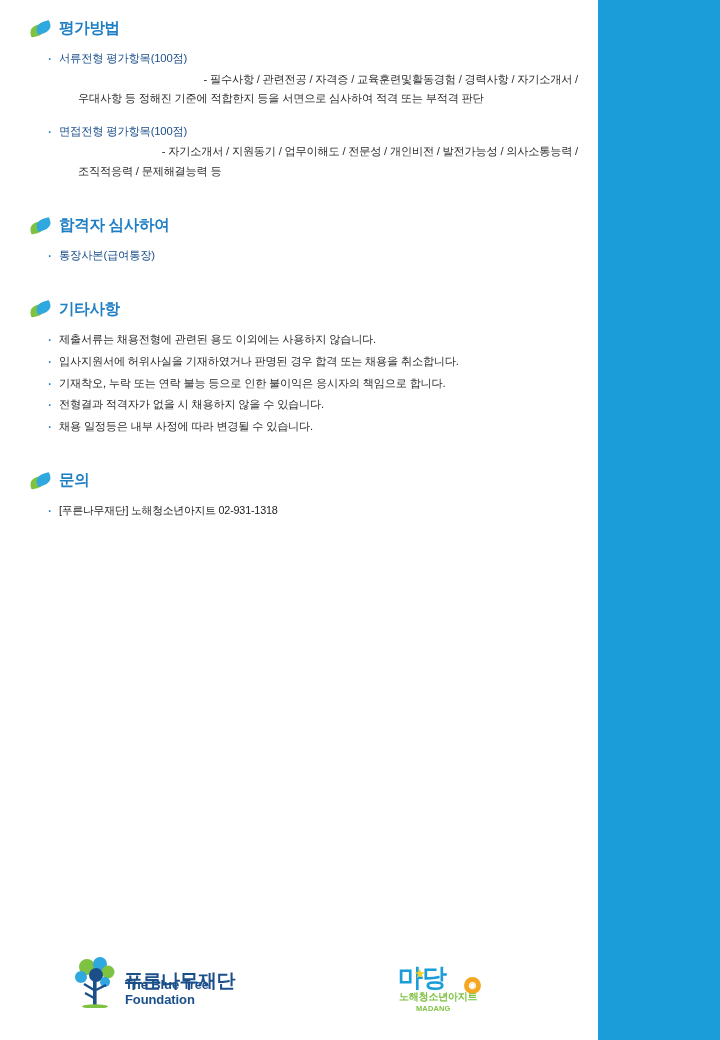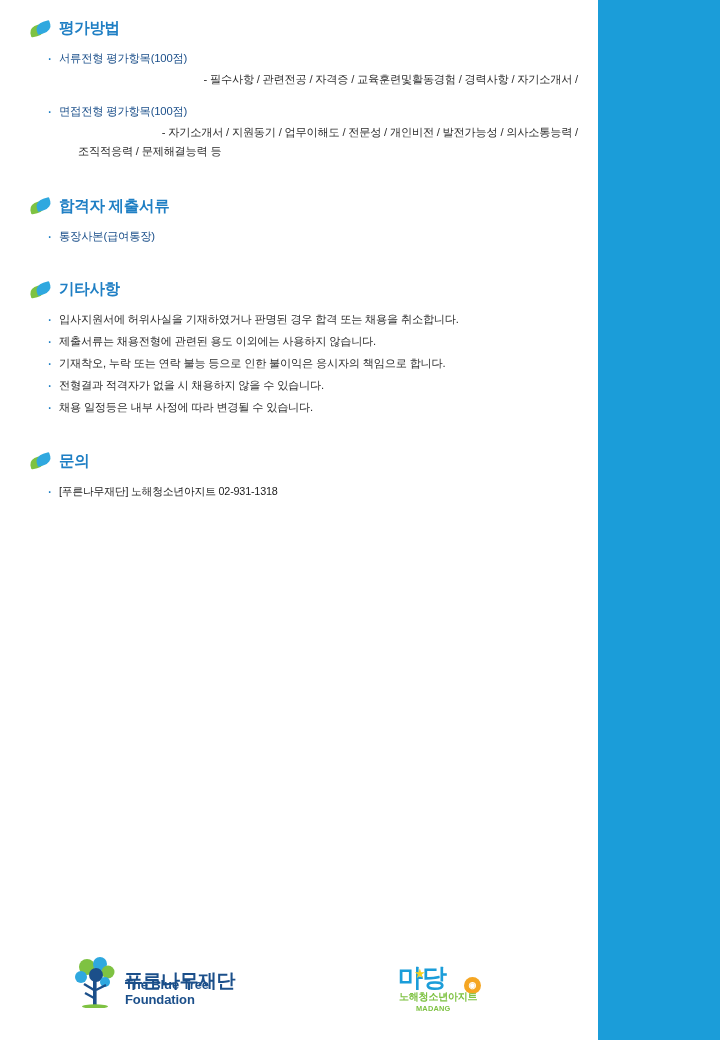--- a/index.html
+++ b/index.html
@@ -212,20 +212,21 @@
           <span class="lf lf1"></span>
             <span class="lf lf2"></span>
         </span>
         <span class="sec-title">평가방법</span>
       </div>
       <ul class="bullets">
         <li class="bullet eval">
           <span>서류전형 평가항목(100점)</span>
           <div class="sub-lines">
             <div class="sub-line dash">- 필수사항 / 관련전공 / 자격증 / 교육훈련및활동경험 / 경력사항 / 자기소개서 /</div>
+            <div class="sub-line cont">우대사항 등 정해진 기준에 적합한지 등을 서면으로 심사하여 적격 또는 부적격 판단</div>
           </div>
         </li>
         <div class="gap-sm"></div>
         <li class="bullet eval">
           <span>면접전형 평가항목(100점)</span>
           <div class="sub-lines">
             <div class="sub-line dash">- 자기소개서 / 지원동기 / 업무이해도 / 전문성 / 개인비전 / 발전가능성 / 의사소통능력 /</div>
             <div class="sub-line cont">조직적응력 / 문제해결능력 등</div>
           </div>
         </li>
@@ -233,42 +234,42 @@
     </div>
 
     <div class="gap-lg"></div>
 
     <div class="section">
       <div class="sec-head">
         <span class="leaf-icon">
           <span class="lf lf1"></span>
             <span class="lf lf2"></span>
         </span>
-        <span class="sec-title">합격자 제출서류</span>
+        <span class="sec-title">합격자 심사하여</span>
       </div>
       <ul class="bullets">
         <li class="bullet eval">
           <span>통장사본(급여통장)</span>
         </li>
       </ul>
     </div>
 
     <div class="gap-lg"></div>
 
     <div class="section">
       <div class="sec-head">
         <span class="leaf-icon">
           <span class="lf lf1"></span>
             <span class="lf lf2"></span>
         </span>
         <span class="sec-title">기타사항</span>
       </div>
       <ul class="bullets">
+        <li class="bullet note">제출서류는 채용전형에 관련된 용도 이외에는 사용하지 않습니다.</li>
         <li class="bullet note">입사지원서에 허위사실을 기재하였거나 판명된 경우 합격 또는 채용을 취소합니다.</li>
-        <li class="bullet note">제출서류는 채용전형에 관련된 용도 이외에는 사용하지 않습니다.</li>
         <li class="bullet note">기재착오, 누락 또는 연락 불능 등으로 인한 불이익은 응시자의 책임으로 합니다.</li>
         <li class="bullet note">전형결과 적격자가 없을 시 채용하지 않을 수 있습니다.</li>
         <li class="bullet note">채용 일정등은 내부 사정에 따라 변경될 수 있습니다.</li>
       </ul>
     </div>
 
     <div class="gap-lg"></div>
 
     <div class="section">
       <div class="sec-head">

